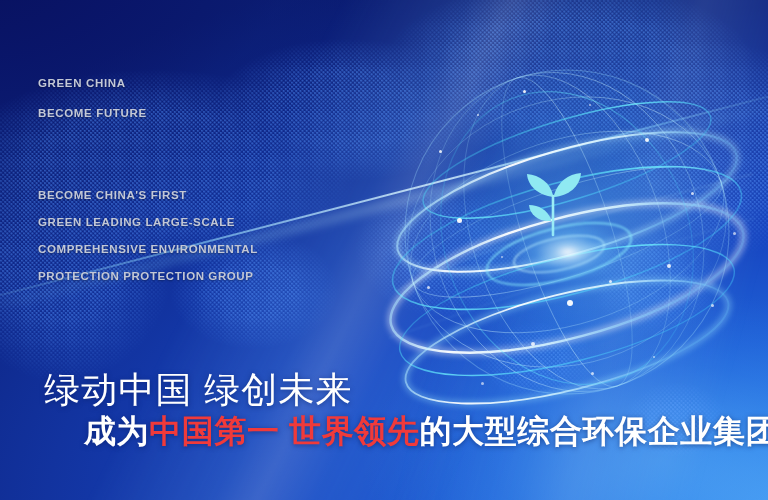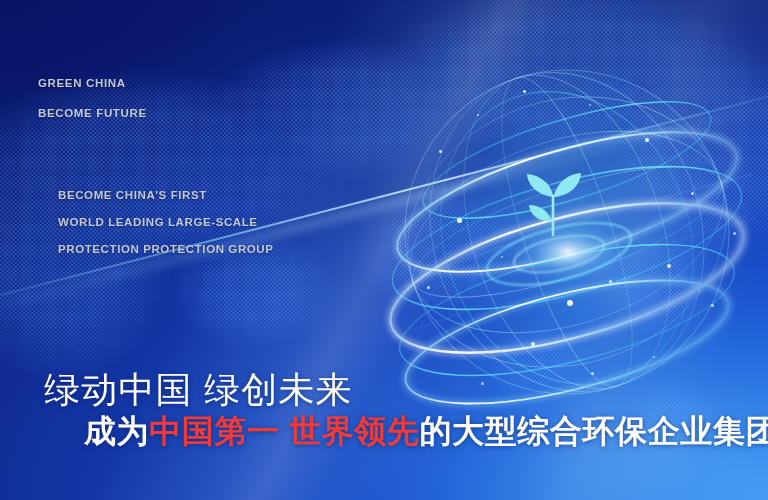--- a/index.html
+++ b/index.html
@@ -180,21 +180,20 @@
     letter-spacing: 0.65px;
     color: #c3c8d6;
     line-height: 30px;
     text-shadow: 0 1px 2px rgba(0,0,0,0.35);
     white-space: nowrap;
   }
   .en-block {
     position: absolute;
     left: 38px;
     top: 182px;
-    padding-left: 20px;
   }
   .en-block .ln {
     font-size: 11.5px;
     font-weight: bold;
     letter-spacing: 0.6px;
     color: #c3c8d6;
     line-height: 27px;
     text-shadow: 0 1px 2px rgba(0,0,0,0.35);
     white-space: nowrap;
   }
@@ -345,21 +344,22 @@
     </div>
   </div>
 
   <div class="en-top">
     <div class="ln">GREEN CHINA</div>
     <div class="ln">BECOME FUTURE</div>
   </div>
 
   <div class="en-block">
     <div class="ln">BECOME CHINA'S FIRST</div>
-    <div class="ln">WORLD LEADING LARGE-SCALE</div>
+    <div class="ln">GREEN LEADING LARGE-SCALE</div>
+    <div class="ln">COMPREHENSIVE ENVIRONMENTAL</div>
     <div class="ln">PROTECTION PROTECTION GROUP</div>
   </div>
 
   <div class="cn-block">
     <div class="cn-line1">绿动中国 绿创未来</div>
     <div class="cn-line2"><span>成为</span><span class="cn-accent">中国第一 世界领先</span><span>的大型综合环保企业集团</span></div>
   </div>
 
 </div>
 

